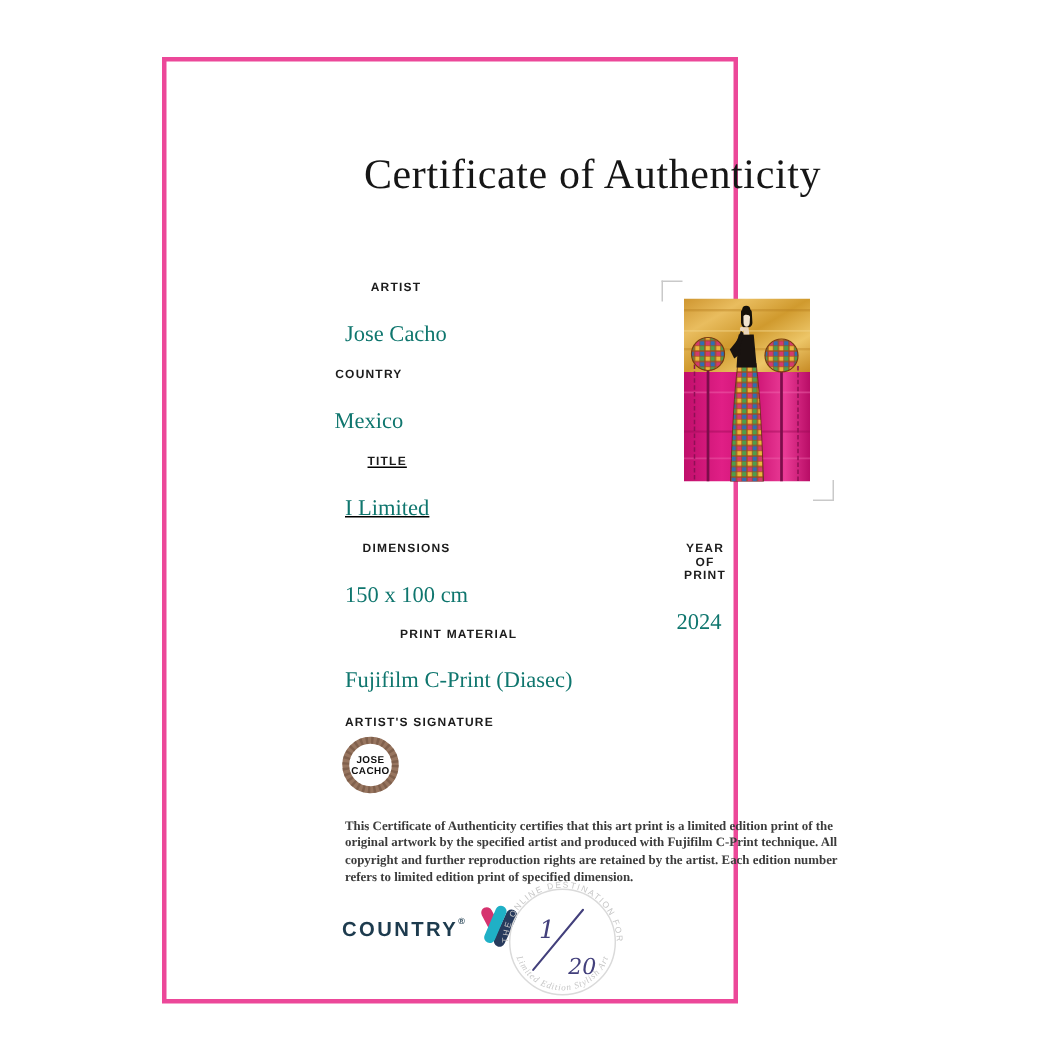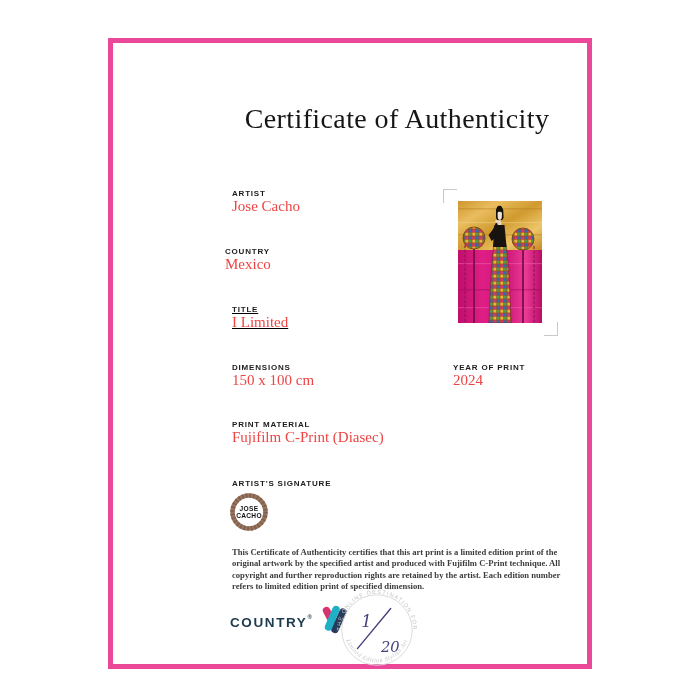--- a/index.html
+++ b/index.html
@@ -1,33 +1,33 @@
 <!DOCTYPE html>
 <html><head>
 <meta charset="utf-8">
 <style>
   html,body{margin:0;padding:0;background:#ffffff;}
   body{width:700px;height:700px;position:relative;font-family:"Liberation Sans",sans-serif;}
   .page{
-    position:absolute;left:108px;top:38px;width:484px;height:631px;
-    background:#fff;border:5px solid #ec4899;box-sizing:border-box;
+    position:absolute;left:108px;top:38px;width:384px;height:631px;
+    background:#fff;border:3px solid #ec4899;box-sizing:border-box;
   }
   .cert-title{
     position:absolute;left:113px;top:60px;width:342px;text-align:center;
     font-family:"Liberation Serif","DejaVu Serif",serif;font-weight:400;
     font-size:28px;color:#161616;letter-spacing:0.4px;margin:0;
   }
   .field{position:absolute;}
   .field .lbl{
     font-size:8px;font-weight:bold;letter-spacing:0.8px;color:#1c1c1c;
-    font-family:"Liberation Sans",sans-serif;text-transform:uppercase;
+    font-family:"Liberation Sans",sans-serif;text-transform:uppercase;text-align:center;
   }
   .field .val{
-    margin-top:0;font-family:"Liberation Serif","DejaVu Serif",serif;
-    font-size:15px;color:#ef4444;
+    margin-top:19px;font-family:"Liberation Serif","DejaVu Serif",serif;
+    font-size:15px;color:#0f766e;
   }
   .f-artist{left:119px;top:146px;}
   .f-country{left:112px;top:204px;}
   .f-title{left:119px;top:262px;text-decoration:underline;}
   .f-dimensions{left:119px;top:320px;}
   .f-edition{left:230px;top:320px;}
   .f-year{left:340px;top:320px;}
   .f-material{left:119px;top:377px;}
   .f-signature{left:119px;top:436px;}
   .sig-stamp{position:absolute;left:116px;top:449px;width:40px;height:40px;}

